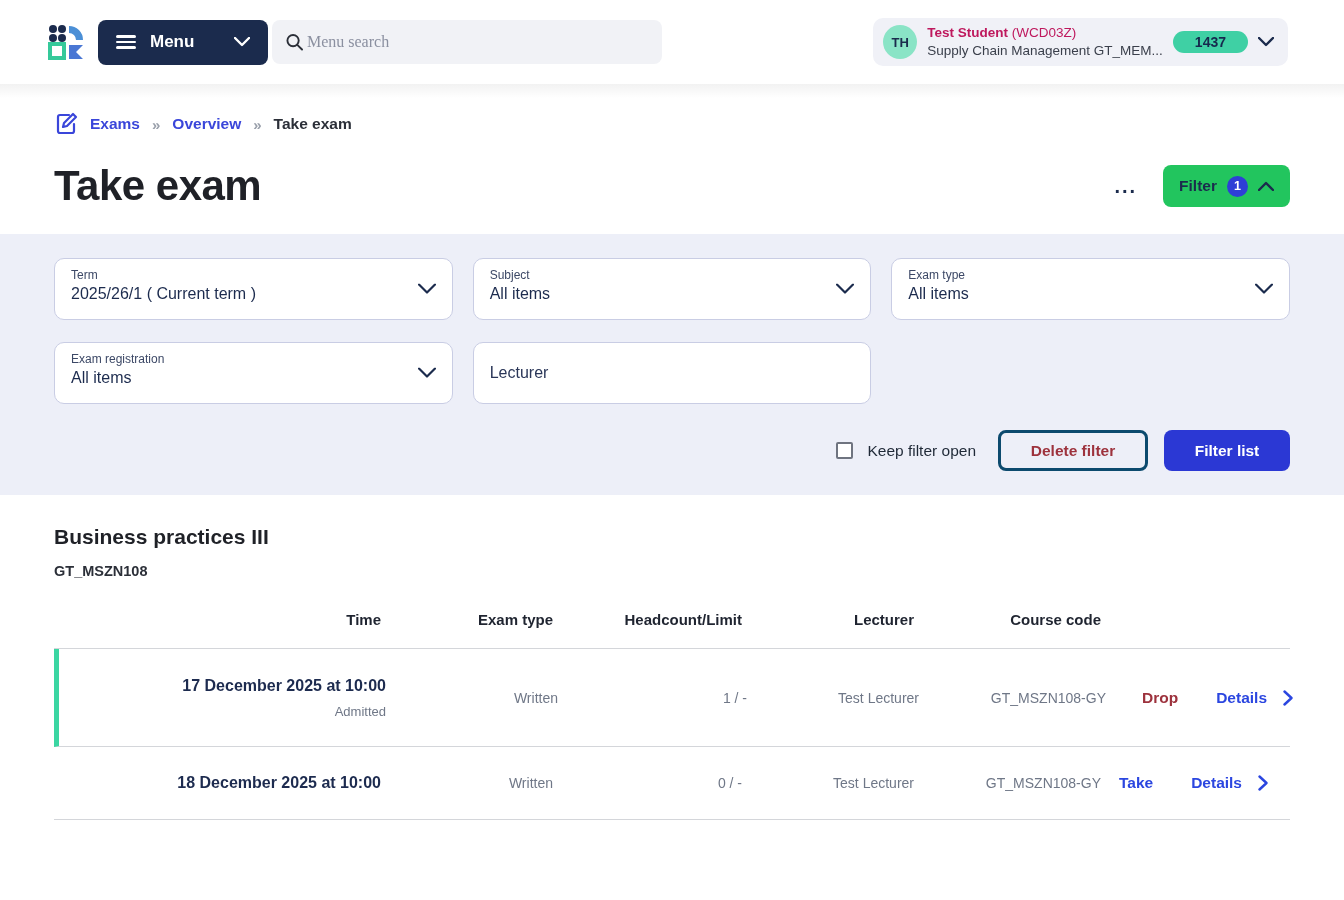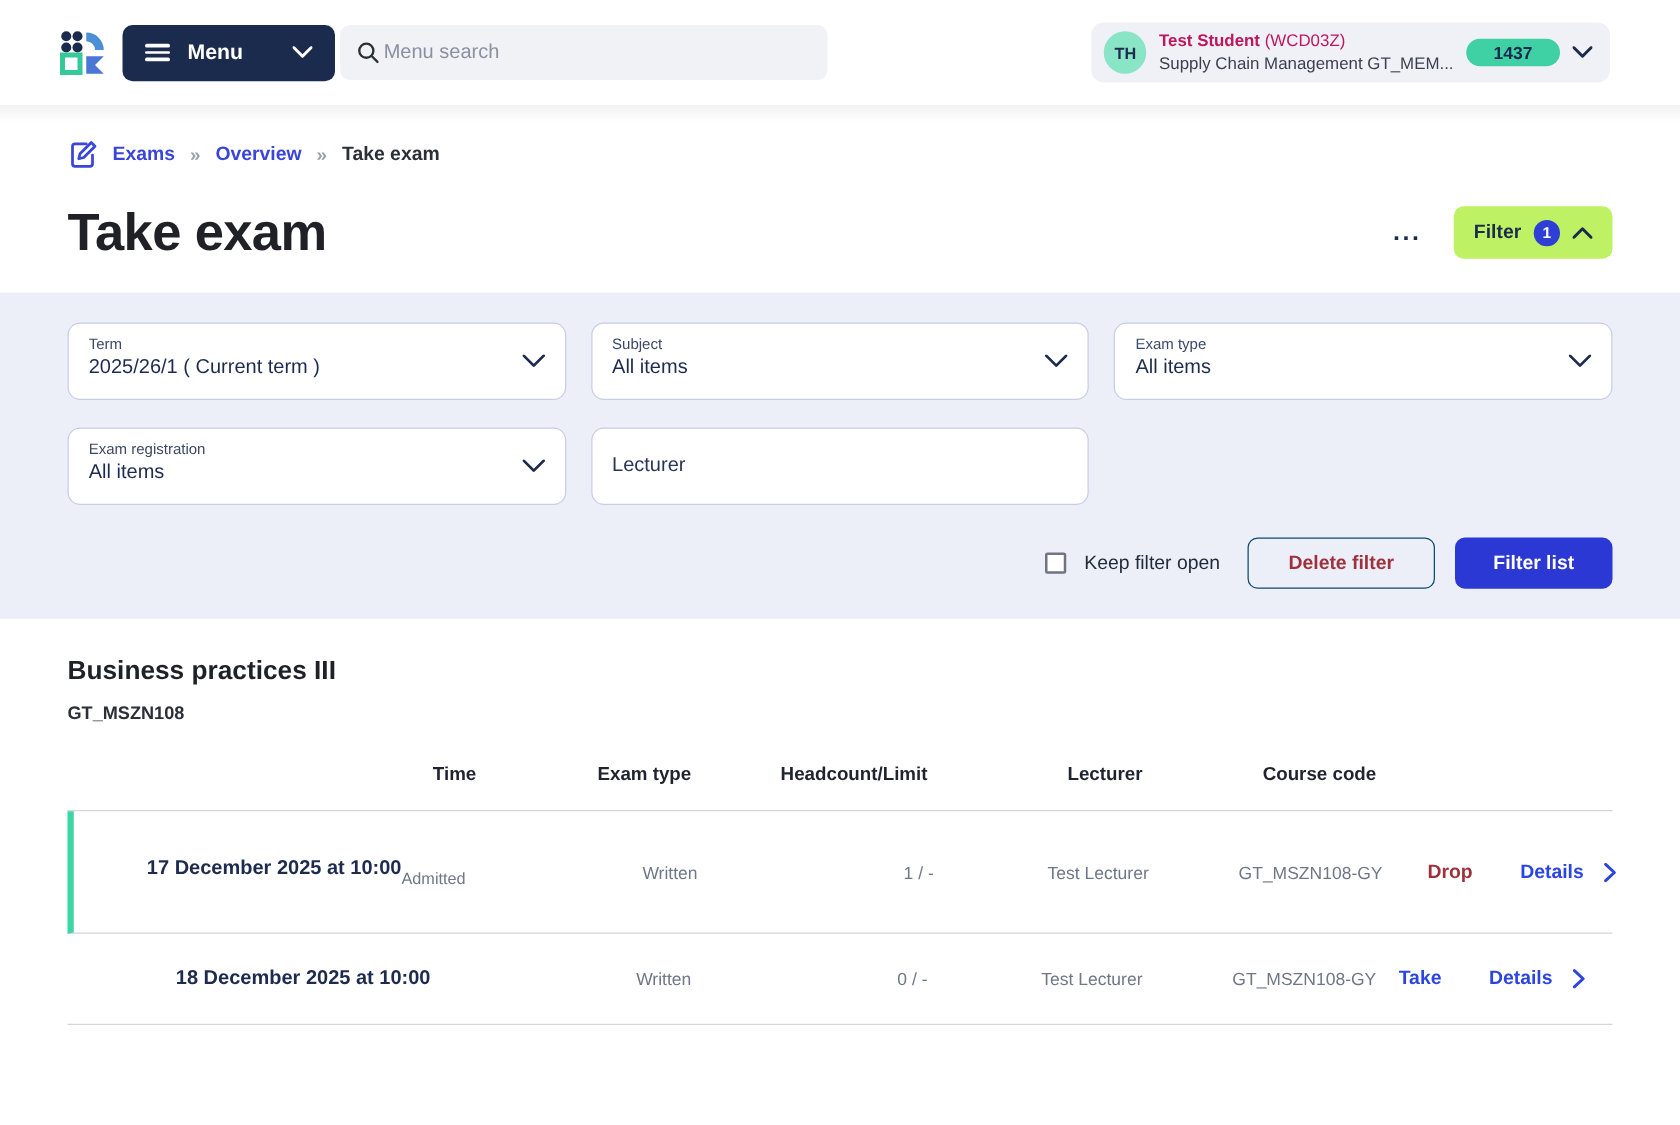--- a/index.html
+++ b/index.html
@@ -14,21 +14,21 @@
   .logo { width:36px; height:36px; margin-right:14px; flex:0 0 auto; }
   .menu-btn { height:45px; width:170px; background:#1b2b4d; border-radius:8px;
     display:flex; align-items:center; padding:0 18px; cursor:pointer; }
   .hamburger { width:20px; height:14px; display:flex; flex-direction:column; justify-content:space-between; }
   .hamburger span { display:block; height:2.6px; background:#fff; border-radius:2px; }
   .menu-btn .label { color:#fff; font-weight:bold; font-size:17px; margin-left:14px; }
   .menu-btn .chev { margin-left:auto; }
   .menu-search { height:44px; width:390px; margin-left:4px; background:#f1f2f6; border-radius:8px;
     display:flex; align-items:center; padding:0 14px; }
   .menu-search input { border:none; outline:none; background:transparent; font-size:16px; width:100%;
-    font-family:Liberation Sans, sans-serif; color:#737373; margin-left:4px; }
+    font-family:Liberation Serif, serif; color:#737373; margin-left:4px; }
   .menu-search input::placeholder { color:#8b90a0; }
   .userbox { margin-left:auto; height:48px; background:#f0f1f7; border-radius:10px;
     display:flex; align-items:center; padding:0 14px 0 10px; gap:10px; cursor:pointer; }
   .avatar { width:34px; height:34px; border-radius:50%; background:#8ae4c6; color:#1b2b4d;
     font-size:13px; font-weight:bold; display:flex; align-items:center; justify-content:center; }
   .user-lines { line-height:1.35; }
   .user-line1 { font-size:13.5px; color:#be185d; }
   .user-line1 b { font-weight:bold; }
   .user-line2 { font-size:13.5px; color:#3a3f4b; }
   .count-badge { background:#3fd0a4; color:#16294e; font-weight:bold; font-size:14px;
@@ -41,21 +41,21 @@
   .breadcrumb { display:flex; align-items:center; gap:12px; padding-top:28px; font-size:15.5px; font-weight:bold; }
   .crumb-link { color:#3a46da; cursor:pointer; text-decoration:none; }
   .crumb-sep { color:#9aa0ab; font-size:15px; }
   .crumb-current { color:#2b2f38; }
 
   
   .title-row { display:flex; align-items:center; margin-top:26px; }
   .page-title { font-size:42px; font-weight:bold; color:#1f2127; letter-spacing:-0.5px; }
   .title-actions { margin-left:auto; display:flex; align-items:center; gap:26px; }
   .more-btn { color:#1b2b4d; font-weight:bold; font-size:20px; letter-spacing:2px; cursor:pointer; line-height:10px; }
-  .filter-btn { background:#bef264; border-radius:8px; height:42px; padding:0 16px;
+  .filter-btn { background:#22c55e; border-radius:8px; height:42px; padding:0 16px;
     display:flex; align-items:center; gap:10px; cursor:pointer; }
   .filter-btn .label { font-weight:bold; font-size:15.5px; color:#1b2b4d; }
   .filter-badge { width:21px; height:21px; border-radius:50%; background:#2e3fd6; color:#fff;
     font-size:12.5px; font-weight:bold; display:flex; align-items:center; justify-content:center; }
 
   
   .filter-panel { background:#edeff8; margin-top:24px; padding:24px 54px 24px; }
   .filter-grid { display:grid; grid-template-columns:repeat(3, 1fr); column-gap:20px; row-gap:22px; }
   .field { background:#fff; border:1px solid #c9cde4; border-radius:10px; height:62px;
     padding:9px 48px 9px 16px; position:relative; cursor:pointer; }
@@ -65,35 +65,35 @@
   .field.text-field { display:flex; align-items:center; padding:0 16px; cursor:text; }
   .field.text-field input { border:none; outline:none; width:100%; font-size:16px;
     font-family:"Liberation Sans", sans-serif; color:#1c2b4e; background:transparent; }
   .field.text-field input::placeholder { color:#2a3658; opacity:1; }
   .filter-actions { margin-top:26px; display:flex; align-items:center; justify-content:flex-end; gap:16px; }
   .keep-open { display:flex; align-items:center; gap:14px; margin-right:6px; cursor:pointer; }
   .checkbox { width:17px; height:17px; border:2px solid #6f7480; border-radius:2px; background:#fff; }
   .keep-open .klabel { font-size:15.5px; color:#1f2937; }
   .btn { height:41px; border-radius:8px; font-size:15.5px; font-weight:bold;
     display:flex; align-items:center; justify-content:center; cursor:pointer; }
-  .btn-outline-danger { width:150px; border:1px solid #0c4a6e; color:#9d323d; background:transparent; }
+  .btn-outline-danger { width:150px; border:3px solid #0c4a6e; color:#9d323d; background:transparent; }
   .btn-primary { width:126px; background:#2b38d4; color:#fff; border:none; }
 
   
   .course-section { margin-top:30px; }
   .course-title { font-size:21px; font-weight:bold; color:#1f2127; }
   .course-code { font-size:14.5px; font-weight:bold; color:#2b2f38; margin-top:14px; }
 
   
   .exam-table { margin-top:32px; }
   .t-head, .t-row { display:grid; grid-template-columns:327px 172px 189px 172px 187px 1fr; align-items:center;text-align:right; }
   .t-head { padding:0 0 20px 0; border-bottom:1px solid #d4d6da; font-size:15px; font-weight:bold; color:#1f2430; }
   .t-head .c1 { padding-left:30px; }
   .t-row { border-bottom:1px solid #d4d6da; }
-  .t-row .c1 { padding-left:30px; display:flex; flex-direction:row; justify-content:center;margin-left:20px; }
+  .t-row .c1 { padding-left:30px; display:flex; flex-direction:column; justify-content:center;margin-left:20px; }
   .t-row.accent { border-left:5px solid #3bd6a2; }
   .t-row.accent .c1 { padding-left:25px; }
   .row-tall { height:98px; }
   .row-short { height:73px; }
   .time-text { font-size:16px; font-weight:bold; color:#1d2b4f; }
   .status-text { font-size:13px; color:#6f7787; margin-top:9px; }
   .cell-muted { font-size:14px; color:#6f7787; }
   .actions-cell { display:flex; align-items:center; justify-content:flex-end; gap:38px; padding-right:22px; }
   .action-danger { color:#9d323d; font-weight:bold; font-size:15.5px; cursor:pointer;margin-left:36px; }
   .action-primary { color:#2b46e0; font-weight:bold; font-size:15.5px; cursor:pointer; }

